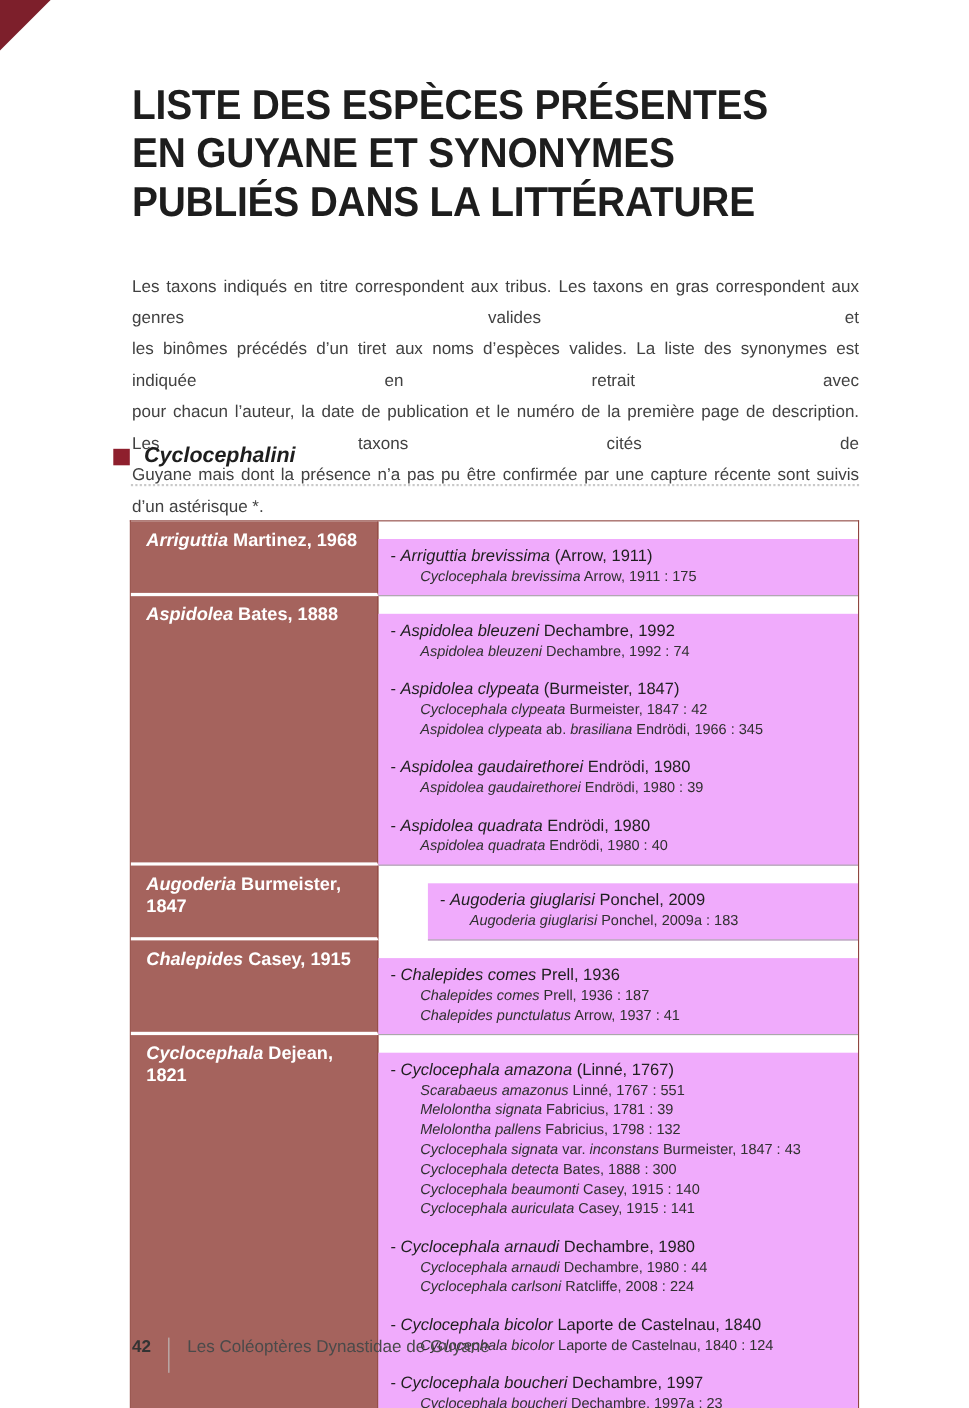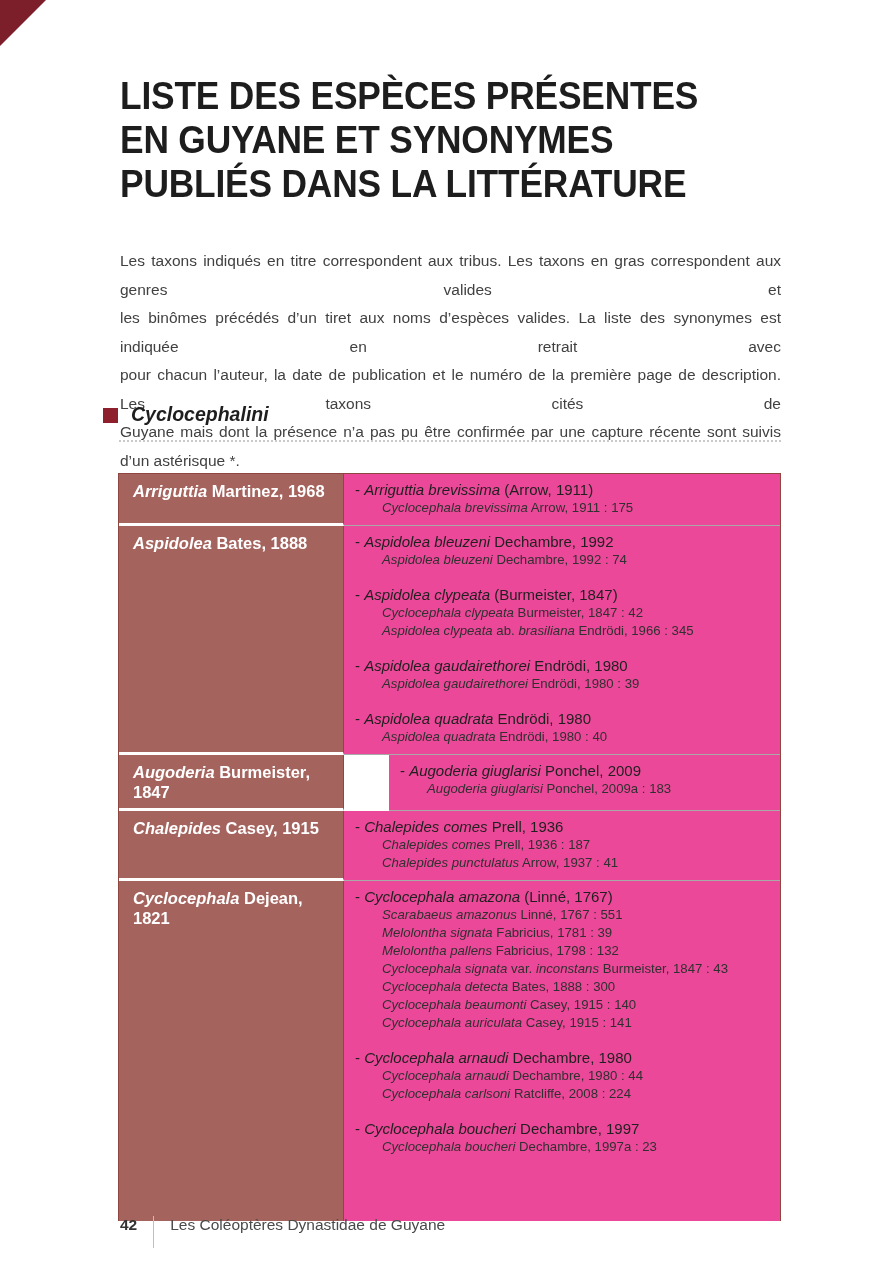--- a/index.html
+++ b/index.html
@@ -64,22 +64,23 @@
   .row:nth-child(5) { min-height: 340px; }
   .cell-left {
     width: 225px; box-sizing: border-box; flex: none;
     background: #a5635d;
     border-right: 1px solid #8f4640;
     padding: 7px 8px 6px 14px;
     color: #ffffff; font-size: 16.5px; line-height: 20px; font-weight: 700;
   }
   .row:not(:last-child) .cell-left { border-bottom: 3px solid #ffffff; }
   .cell-right {
-    flex: 1; box-sizing: border-box; background: #ec4899;
+    flex: 1; box-sizing: border-box; background: #f0abfc;
     padding: 6px 12px 8px 11px;
+    margin-top: 16px;
   }
   .row:not(:last-child) .cell-right { border-bottom: 1px solid #a9a9a9; }
   .entry + .entry { margin-top: 16px; }
   .species { font-size: 15px; line-height: 19px; color: #1f1f1f; }
   .syn { font-size: 13.2px; line-height: 18px; color: #303030; margin-left: 27px; }
   
   .footer {
     position: absolute; top: 1216px; left: 120px;
     display: flex; align-items: flex-start;
   }
@@ -177,20 +178,24 @@
             <div class="syn"><i>Cyclocephala detecta</i><span> Bates, 1888 : 300</span></div>
             <div class="syn"><i>Cyclocephala beaumonti</i><span> Casey, 1915 : 140</span></div>
             <div class="syn"><i>Cyclocephala auriculata</i><span> Casey, 1915 : 141</span></div>
           </div>
           <div class="entry">
             <div class="species"><span>- </span><i>Cyclocephala arnaudi</i><span> Dechambre, 1980</span></div>
             <div class="syn"><i>Cyclocephala arnaudi</i><span> Dechambre, 1980 : 44</span></div>
             <div class="syn"><i>Cyclocephala carlsoni</i><span> Ratcliffe, 2008 : 224</span></div>
           </div>
           <div class="entry">
+            <div class="species"><span>- </span><i>Cyclocephala bicolor</i><span> Laporte de Castelnau, 1840</span></div>
+            <div class="syn"><i>Cyclocephala bicolor</i><span> Laporte de Castelnau, 1840 : 124</span></div>
+          </div>
+          <div class="entry">
             <div class="species"><span>- </span><i>Cyclocephala boucheri</i><span> Dechambre, 1997</span></div>
             <div class="syn"><i>Cyclocephala boucheri</i><span> Dechambre, 1997a : 23</span></div>
           </div>
         </div>
       </div>
     </div>
 
   <div class="footer">
     <span class="pnum">42</span>
     <span class="fbar"></span>

